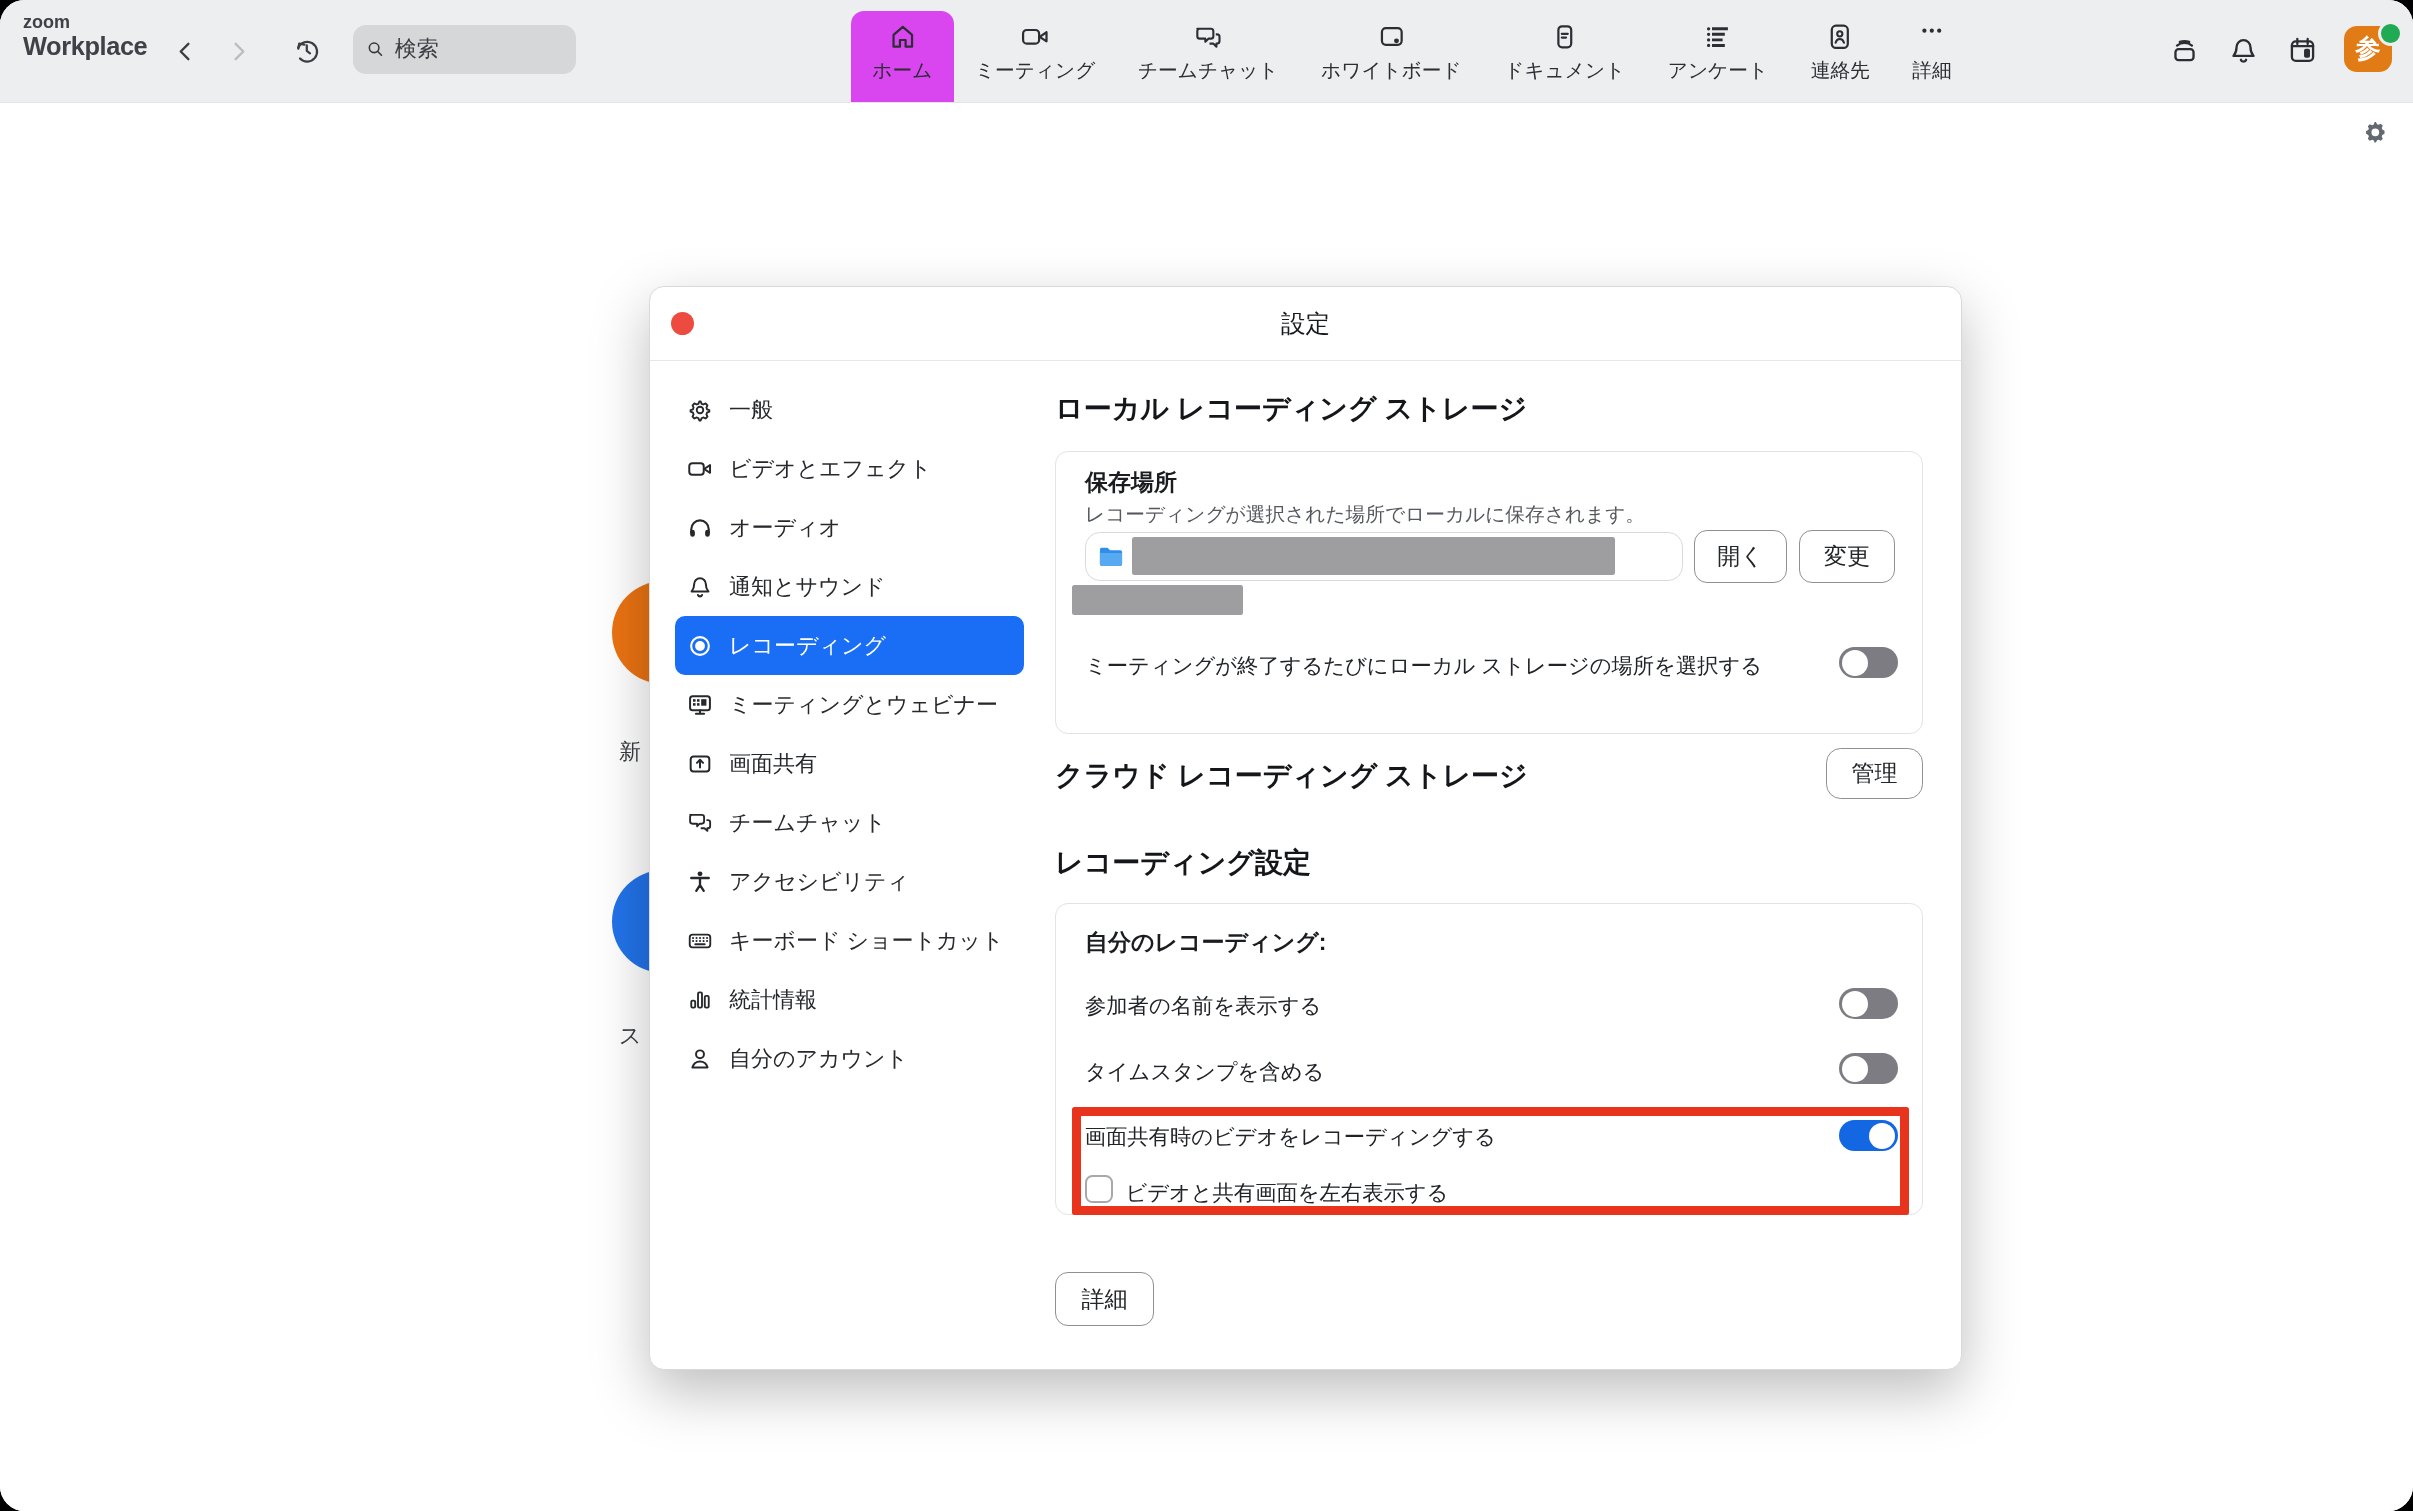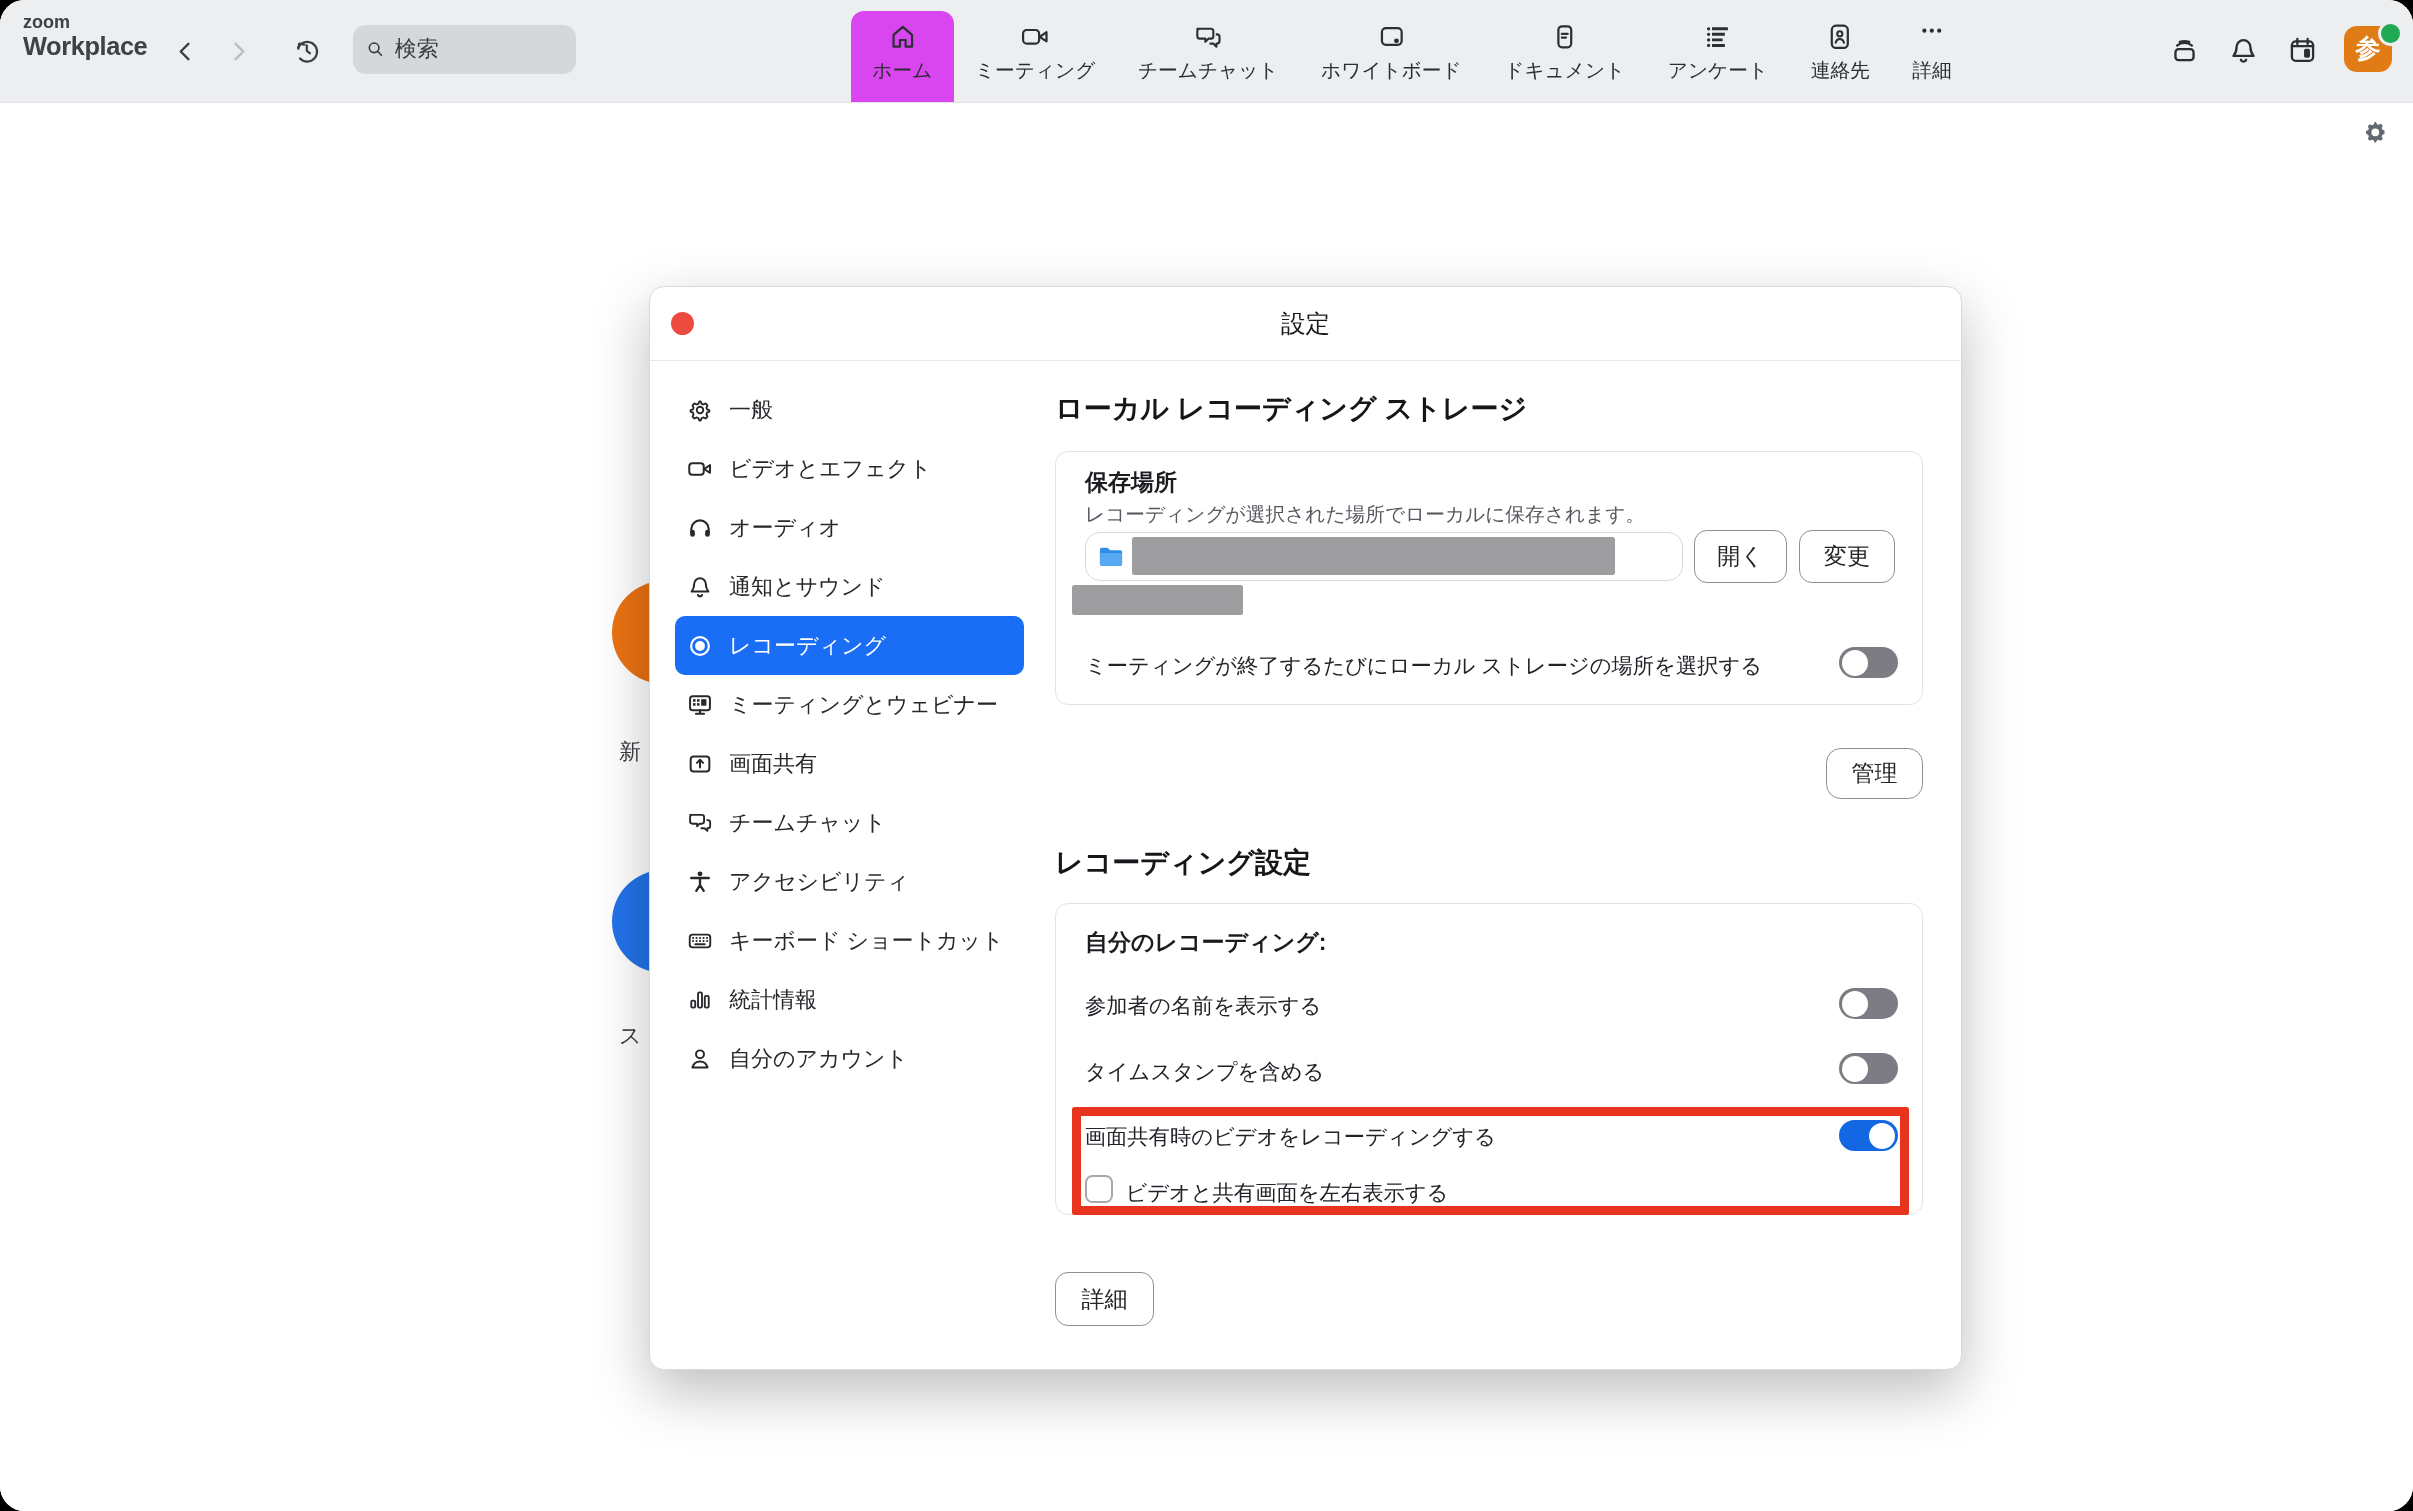--- a/index.html
+++ b/index.html
@@ -296,21 +296,21 @@
             <circle cx="12" cy="8" r="3.4" fill="none" stroke="currentColor" stroke-width="1.7"></circle>
             <path d="M5.5 19.2c1-3.4 3.4-5 6.5-5s5.5 1.6 6.5 5z" fill="none" stroke="currentColor" stroke-width="1.7" stroke-linejoin="round"></path>
           </svg>
         <span class="slabel">自分のアカウント</span>
       </div>
     </div>
 
     <div class="main">
       <div class="h1" style="left:0;top:103px;">ローカル レコーディング ストレージ</div>
 
-      <div class="card" style="top:164px;height:254px;">
+      <div class="card" style="top:164px;height:283px;">
         <div class="lbl-b" style="left:29px;top:14.8px;">保存場所</div>
         <div class="help" style="left:29px;top:49px;">レコーディングが選択された場所でローカルに保存されます。</div>
 
         <div class="pathfield">
           <svg class="abs" style="left:10.7px;top:9.9px;" width="28" height="28" viewBox="0 0 24 24">
             <path d="M2.5 5.5A1.5 1.5 0 0 1 4 4h5l2.2 2.3H20a1.5 1.5 0 0 1 1.5 1.5V18A1.8 1.8 0 0 1 19.7 19.8H4.3A1.8 1.8 0 0 1 2.5 18z" fill="#2f8fe8"></path>
             <path d="M2.5 8.6h19V18a1.8 1.8 0 0 1-1.8 1.8H4.3A1.8 1.8 0 0 1 2.5 18z" fill="#57a9f2"></path>
           </svg>
           <div class="redact" style="left:46px;top:4.1px;width:483px;height:38px;border-radius:2.5px;"></div>
         </div>
@@ -323,20 +323,21 @@
           </button>
 
         <div class="redact" style="left:16.4px;top:133px;width:171px;height:29.6px;border-radius:2.5px;"></div>
 
         <div class="lbl" style="left:29px;top:199px;">ミーティングが終了するたびにローカル ストレージの場所を選択する</div>
         <div class="toggle" style="left:783px;top:195px;" data-on="false">
             <div class="knob"></div>
           </div>
       </div>
 
+      <div class="h1" style="left:0;top:470px;">クラウド レコーディング ストレージ</div>
       <button class="btn" style="left:771px;top:461px;width:97px;height:51px;border-radius:14.8px;">
           <span>管理</span>
         </button>
 
       <div class="h1" style="left:0;top:557px;">レコーディング設定</div>
 
       <div class="card" style="top:616px;height:312px;">
         <div class="lbl-b" style="left:29px;top:23px;">自分のレコーディング:</div>
 
         <div class="lbl" style="left:29px;top:87px;">参加者の名前を表示する</div>

